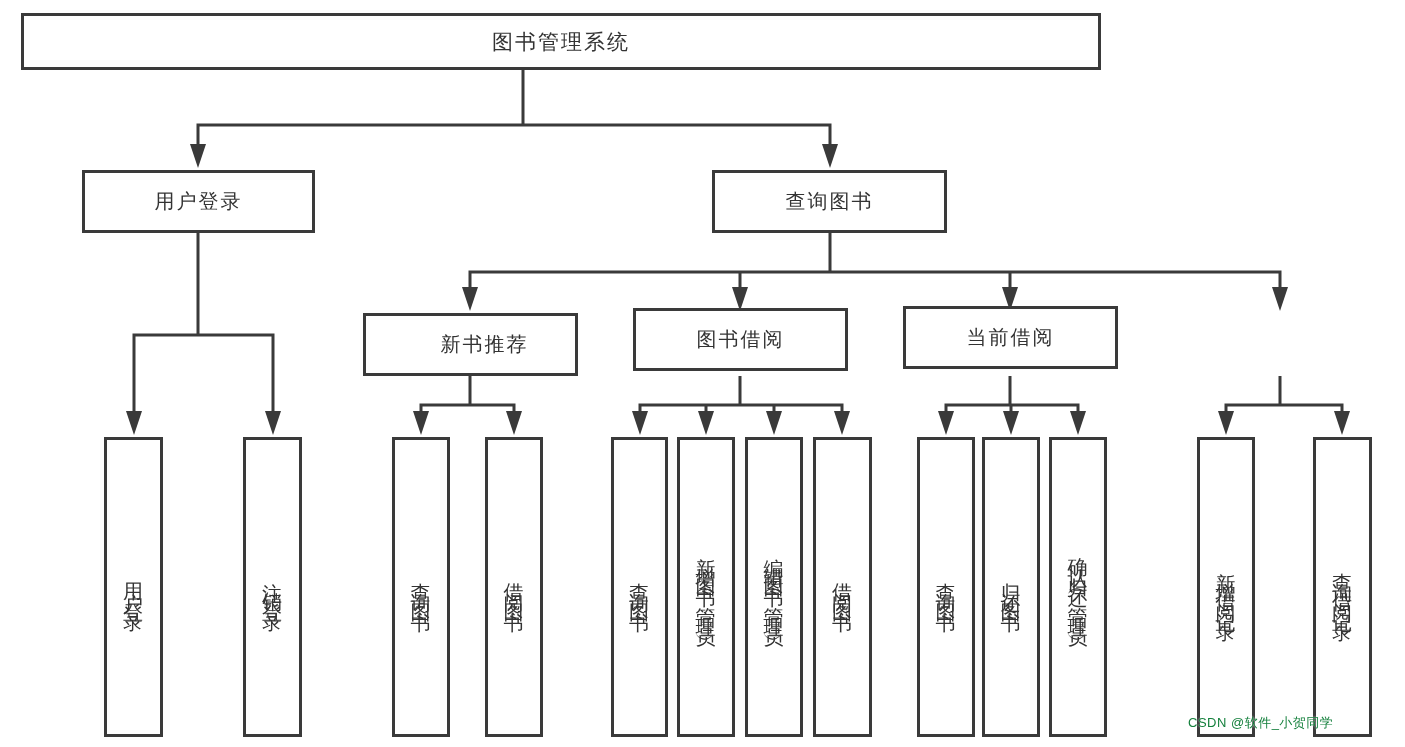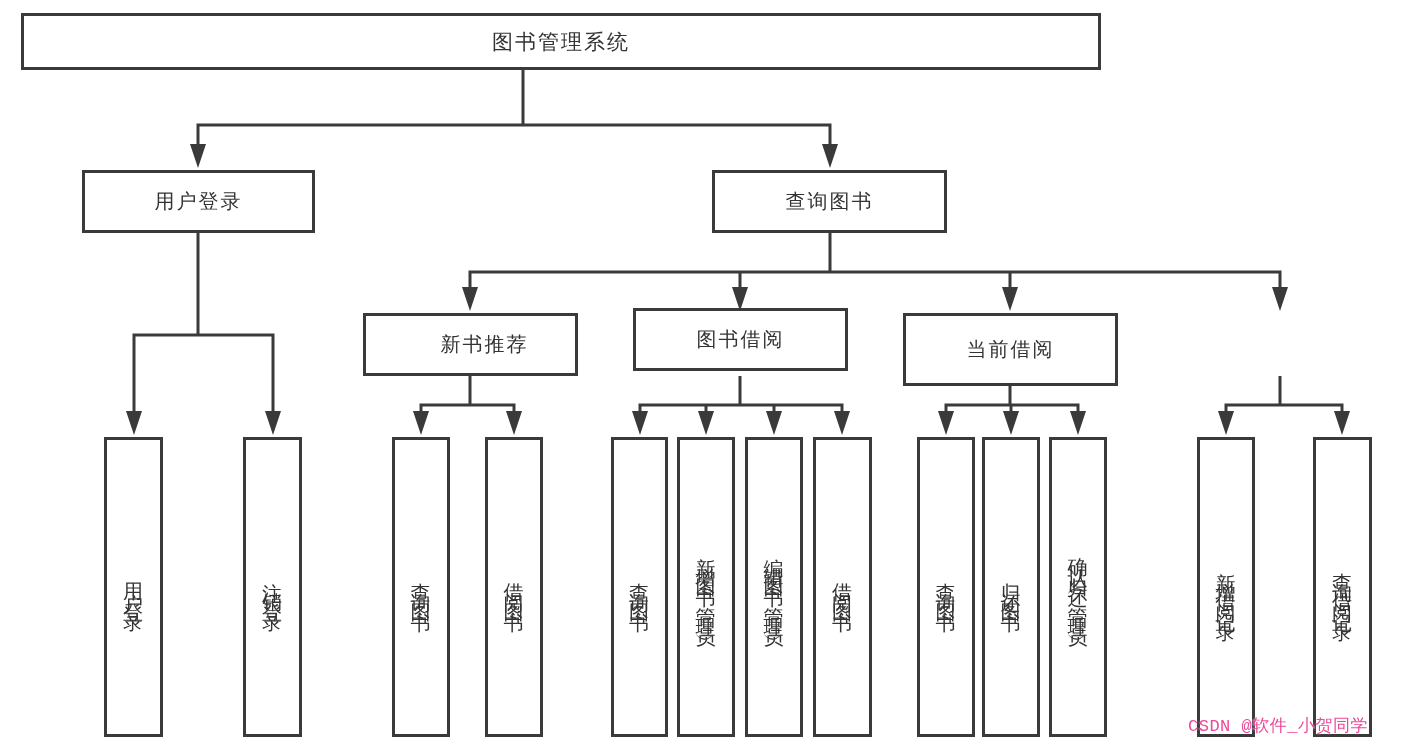--- a/index.html
+++ b/index.html
@@ -41,21 +41,21 @@
     letter-spacing: 10px;
     font-size: 20px;
     line-height: 1;
     padding: 4px 0;
   }
   #n-root            { left: 21px;   top: 13px;  width: 1080px; height: 57px; font-size: 21px; }
   #n-user-login      { left: 82px;   top: 170px; width: 233px;  height: 63px; }
   #n-book-mgmt       { left: 712px;  top: 170px; width: 235px;  height: 63px; }
   #n-new-book-rec    { left: 363px;  top: 313px; width: 215px;  height: 63px; padding-left: 28px; }
   #n-book-borrow     { left: 633px;  top: 308px; width: 215px;  height: 63px; }
-  #n-current-borrow  { left: 903px;  top: 313px; width: 215px;  height: 73px; }
+  #n-current-borrow  { left: 903px;  top: 306px; width: 215px;  height: 63px; }
   #n-borrow-records  { left: 1173px; top: 313px; width: 215px;  height: 63px; }
 
   .leaf { top: 437px; height: 300px; }
   #n-leaf-user-login     { left: 104px;  width: 59px; }
   #n-leaf-logout         { left: 243px;  width: 59px; }
   #n-leaf-query-book-1   { left: 392px;  width: 58px; }
   #n-leaf-borrow-book-1  { left: 485px;  width: 58px; }
   #n-leaf-query-book-2   { left: 611px;  width: 57px; }
   #n-leaf-add-book       { left: 677px;  width: 58px; }
   #n-leaf-edit-book      { left: 745px;  width: 58px; }
@@ -63,27 +63,26 @@
   #n-leaf-query-book-3   { left: 917px;  width: 58px; }
   #n-leaf-return-book    { left: 982px;  width: 58px; }
   #n-leaf-confirm-return { left: 1049px; width: 58px; }
   #n-leaf-add-record     { left: 1197px; width: 58px; }
   #n-leaf-query-record   { left: 1313px; width: 59px; }
 
   #watermark {
     position: absolute;
     left: 1188px;
     top: 714px;
-    font-size: 17px;
-    color: #ec4899;
+    font-size: 13px;
+    color: #15803d;
     letter-spacing: 0.5px;
     white-space: nowrap;
     text-shadow: 0 0 2px #ffffff;
     z-index: 3;
-    font-family: Liberation Mono, monospace;
   }
 </style>
 </head>
 <body>
 
 <div id="stage">
 
   <svg id="wires" viewBox="0 0 1405 747" xmlns="http://www.w3.org/2000/svg">
     <g stroke="#3a3a3a" stroke-width="3" fill="none">
 

